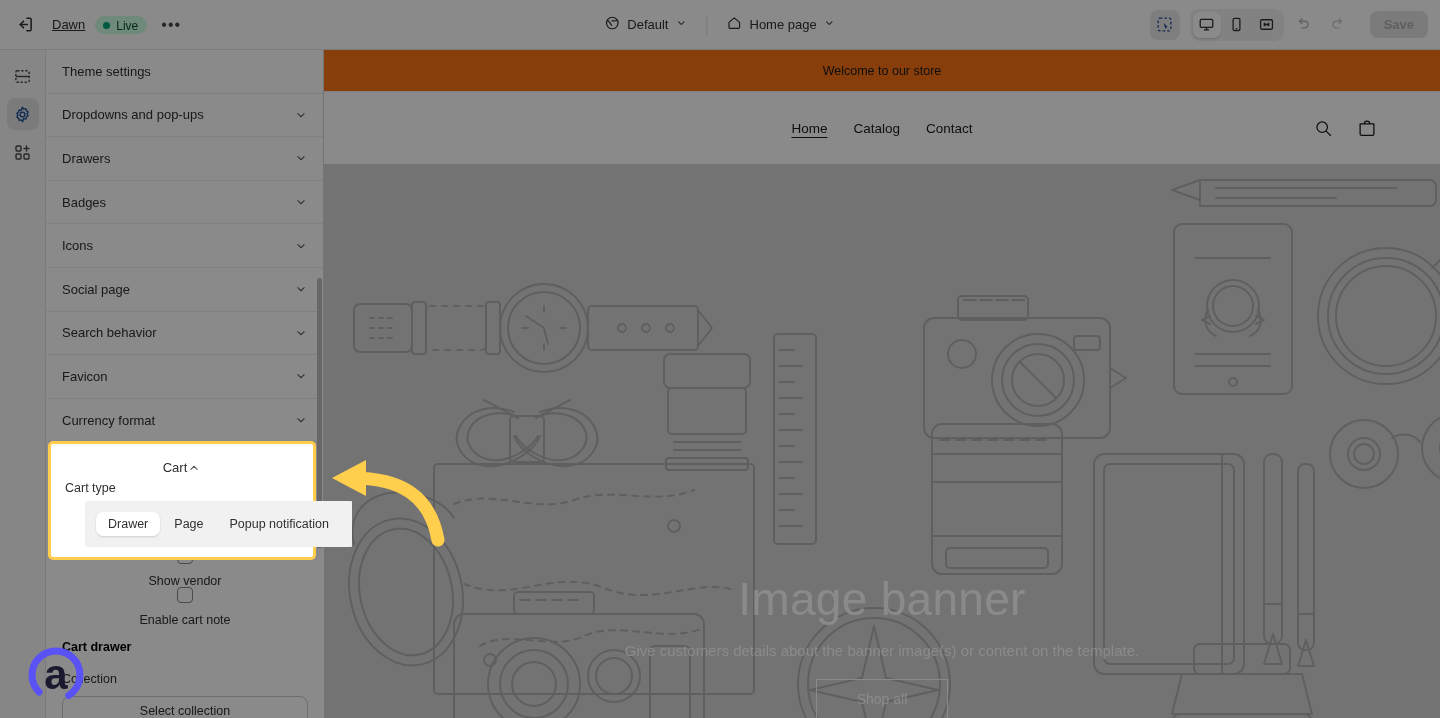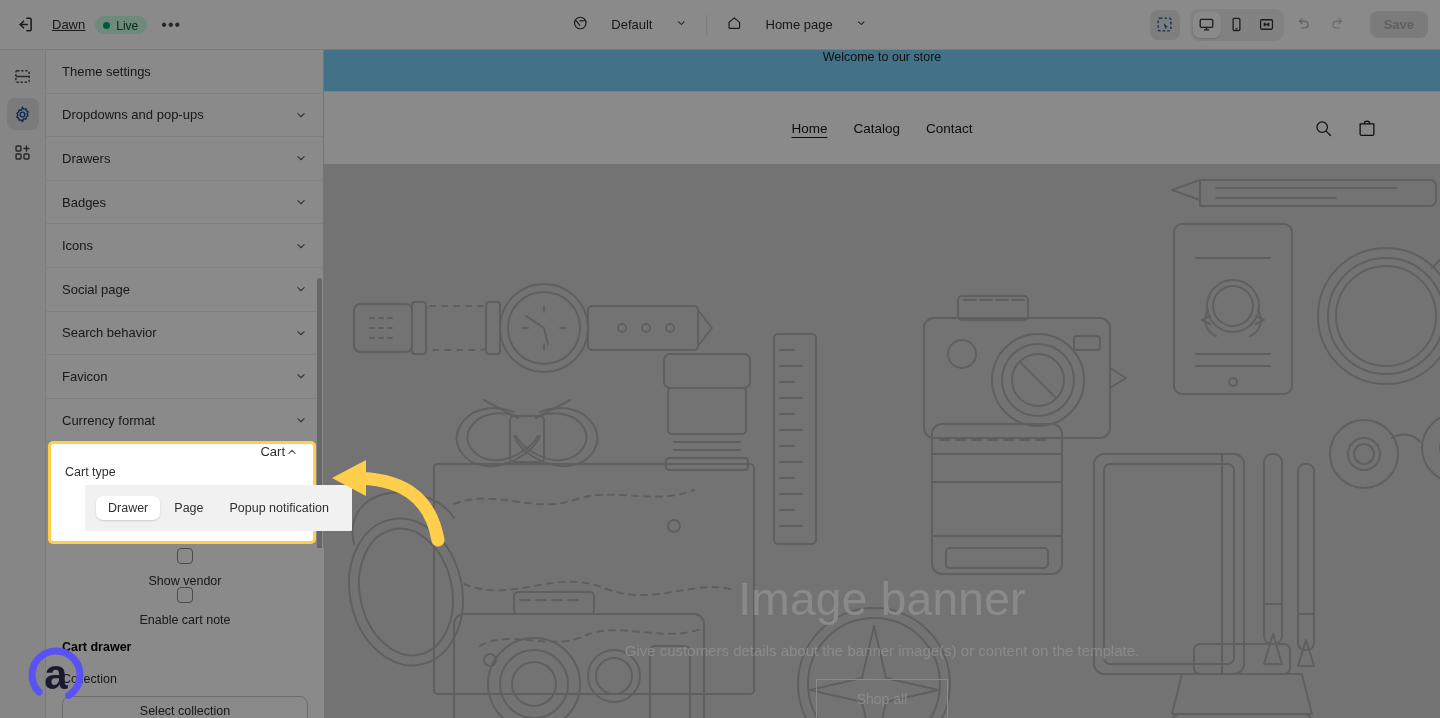--- a/index.html
+++ b/index.html
@@ -33,21 +33,21 @@
     padding: 2px 9px 0 8px; font-size: 12px; line-height: 16px;
   }
   .live-dot { width: 7px; height: 7px; border-radius: 50%; background: #00a47c; display: inline-block; }
   .dots-btn { font-size: 16px; color: #4a4a4a; letter-spacing: 1px; }
 
   .tb-center {
     position: absolute; left: 50%; transform: translateX(-50%);
     display: flex; align-items: center; gap: 0px;
   }
   .sel-chip {
-    display: flex; align-items: center; gap: 23px;
+    display: flex; align-items: center; gap: 7px;
     padding: 5px 9px; border-radius: 8px; cursor: pointer;
     font-size: 13px; color: #303030;
   }
   .tb-divider { width: 1px; height: 20px; background: #e0e0e0; margin: 0 10px; }
 
   .tb-right {
     position: absolute; right: 12px; display: flex; align-items: center; gap: 6px;
   }
   .seg-group {
     display: flex; align-items: center; gap: 2px;
@@ -95,22 +95,22 @@
   .sb-title { font-size: 13px; font-weight: 400; color: #303030; }
   .chev { color: #5c5f62; display: flex; align-items: center; }
 
   
   .cart-card {
     position: absolute; top: 441px; left: 48px; width: 268px;
     background: #ffffff; border: 3px solid #ffce4d; border-radius: 5px;
     z-index: 80; padding: 0 0 10px 0;
   }
   .cart-head {
-    display: flex; align-items: center; justify-content: flex-end;
-    padding: 0 14px 6px 14px;
+    display: flex; align-items: center; justify-content: center;
+    padding: 16px 14px 6px 14px;
   }
   .cart-head .sb-title { font-size: 13px; }
   .cart-body { padding: 0 14px; }
   .field-label { font-size: 12.5px; color: #303030; margin-bottom: 6px; }
   .segmented {
     display: inline-flex; background: #f1f1f1; border-radius: 1px; padding: 11px; gap: 2px; margin-left: 20px;
   }
   .seg-opt {
     font-size: 12.5px; color: #303030; padding: 5px 12px; border-radius: 7px;
     cursor: pointer; white-space: nowrap; border: none; background: transparent;
@@ -135,21 +135,21 @@
 
   
   .sb-bar { position: absolute; top: 228px; right: 1px; width: 5px; height: 392px; background: #bfbfbf; border-radius: 3px; z-index: 5; }
 
   
   .preview {
     position: absolute; top: 50px; left: 324px; width: 1116px; height: 668px;
     background: #f3f3f3; overflow: hidden; z-index: 3;
   }
   .ann-bar {
-    height: 42px; background: #7dd3fc; display: flex; align-items: flex-start; justify-content: center;
+    height: 42px; background: #f97316; display: flex; align-items: center; justify-content: center;
     border-bottom: 1px solid #eeeeee;
   }
   .ann-text { font-size: 12.5px; color: #1a1a1a; }
   .store-header {
     height: 72px; background: #ffffff; position: relative;
     display: flex; align-items: center; justify-content: center;
   }
   .nav { display: flex; align-items: center; gap: 26px; }
   .nav a { font-size: 13.5px; color: #1a1a1a; text-decoration: none; cursor: pointer; text-align: center; }
   .nav a.active { text-decoration: underline; text-underline-offset: 4px; }

